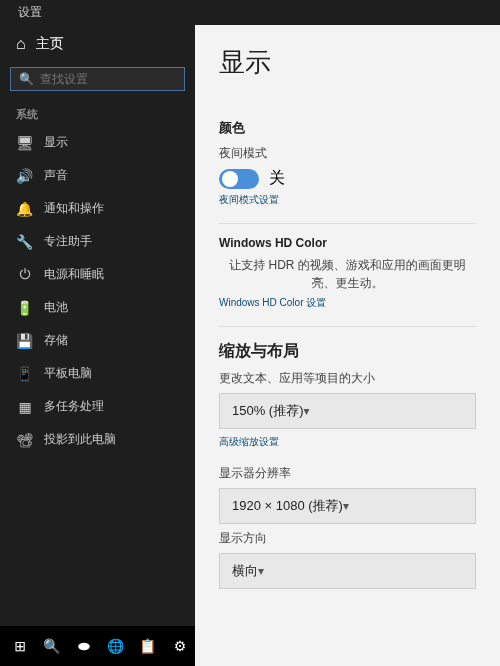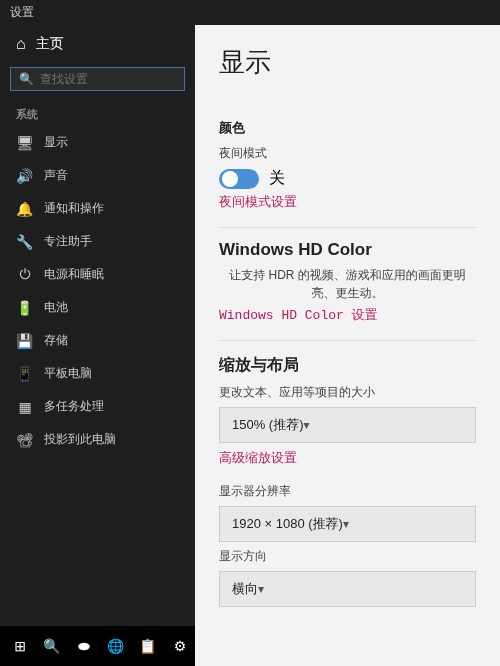--- a/index.html
+++ b/index.html
@@ -11,21 +11,21 @@
       overflow: hidden;
       display: flex;
       flex-direction: column;
     }
 
     
     .top-bar {
       background: #1e1e1e;
       color: #ccc;
       font-size: 12px;
-      padding: 4px 10px;
+      padding: 4px 18px;
       display: flex;
       align-items: center;
     }
 
     
     .main-layout {
       display: flex;
       flex: 1;
       overflow: hidden;
     }
@@ -179,36 +179,35 @@
     .toggle-knob {
       width: 16px;
       height: 16px;
       background: #fff;
       border-radius: 50%;
       position: absolute;
       left: 3px;
     }
 
     .link-text {
-      font-size: 13px;
-      color: #be185d;
+      font-size: 10px;
+      color: #0c4a6e;
       cursor: pointer;
       margin-bottom: 16px;
       display: block;
-      font-family: Liberation Mono, monospace;
     }
 
     .section-divider {
       height: 1px;
       background: #ddd;
       margin: 12px 0;
     }
 
     .windows-hd-title {
-      font-size: 17px;
+      font-size: 12px;
       font-weight: bold;
       color: #222;
       margin-bottom: 6px;
       margin-top: 7px;
     }
 
     .hd-description {
       font-size: 12px;
       color: #444;
       margin-bottom: 4px;

